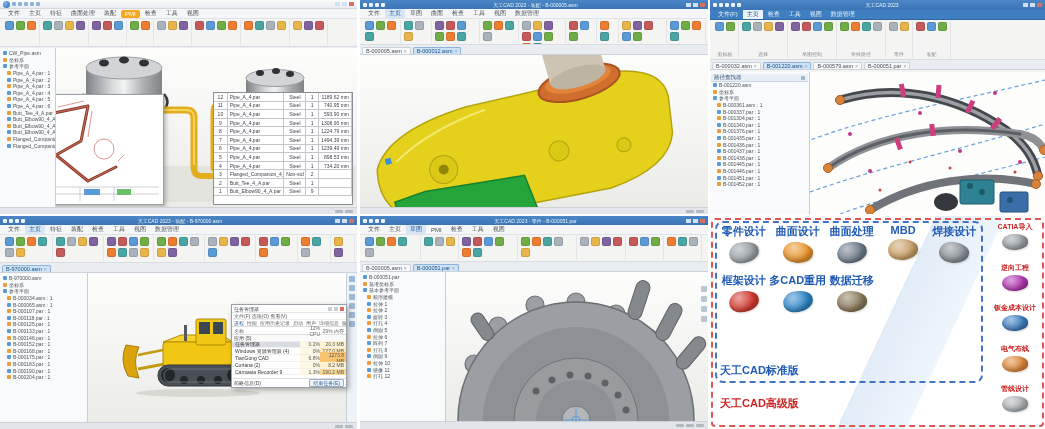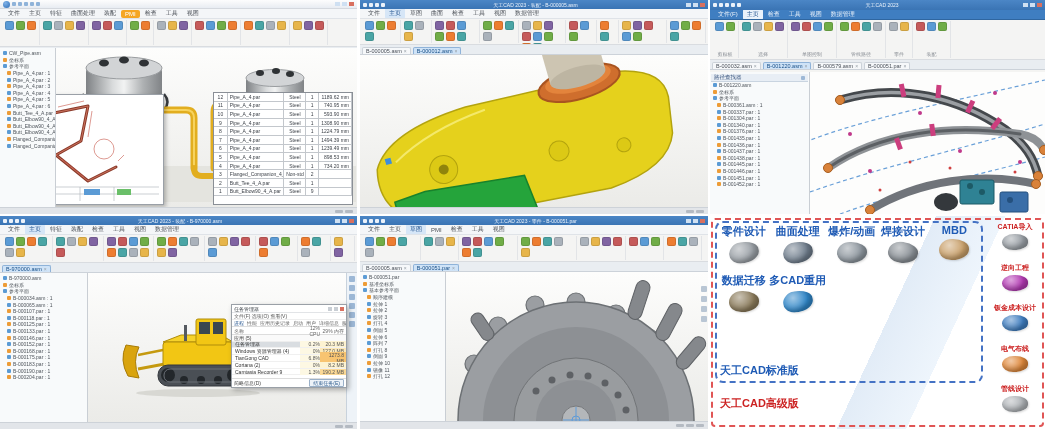--- a/index.html
+++ b/index.html
@@ -1299,42 +1299,46 @@
 
 <div class="panel" id="p-br">
   <div class="redbox"></div>
   <div class="bluebox"></div>
   <div id="fgrid">
       <div class="fcell">
         <div class="flabel">零件设计</div>
         <div class="fblob" style="background: radial-gradient(circle at 35% 30%, rgba(255, 255, 255, 0.55), rgba(255, 255, 255, 0) 60%), rgb(154, 160, 166); transform: rotate(-8deg);"></div>
       </div>
       <div class="fcell">
+        <div class="flabel">曲面设计</div>
+        <div class="fblob" style="background: radial-gradient(circle at 35% 30%, rgba(255, 255, 255, 0.55), rgba(255, 255, 255, 0) 60%), rgb(232, 150, 46); transform: rotate(8deg);"></div>
+      </div>
+      <div class="fcell">
         <div class="flabel">曲面处理</div>
         <div class="fblob" style="background: radial-gradient(circle at 35% 30%, rgba(255, 255, 255, 0.55), rgba(255, 255, 255, 0) 60%), rgb(111, 125, 140); transform: rotate(-8deg);"></div>
       </div>
       <div class="fcell">
-        <div class="flabel">爆炸/动画</div>
-        <div class="fblob" style="background: radial-gradient(circle at 35% 30%, rgba(255, 255, 255, 0.55), rgba(255, 255, 255, 0) 60%), rgb(141, 150, 158); transform: rotate(0deg);"></div>
+        <div class="flabel">MBD</div>
+        <div class="fblob" style="background: radial-gradient(circle at 35% 30%, rgba(255, 255, 255, 0.55), rgba(255, 255, 255, 0) 60%), rgb(201, 160, 106); transform: rotate(0deg);"></div>
       </div>
       <div class="fcell">
         <div class="flabel">焊接设计</div>
         <div class="fblob" style="background: radial-gradient(circle at 35% 30%, rgba(255, 255, 255, 0.55), rgba(255, 255, 255, 0) 60%), rgb(138, 144, 150); transform: rotate(8deg);"></div>
       </div>
       <div class="fcell">
-        <div class="flabel">MBD</div>
-        <div class="fblob" style="background: radial-gradient(circle at 35% 30%, rgba(255, 255, 255, 0.55), rgba(255, 255, 255, 0) 60%), rgb(201, 160, 106); transform: rotate(0deg);"></div>
+        <div class="flabel">框架设计</div>
+        <div class="fblob" style="background: radial-gradient(circle at 35% 30%, rgba(255, 255, 255, 0.55), rgba(255, 255, 255, 0) 60%), rgb(210, 59, 47); transform: rotate(-8deg);"></div>
+      </div>
+      <div class="fcell">
+        <div class="flabel">多CAD重用</div>
+        <div class="fblob" style="background: radial-gradient(circle at 35% 30%, rgba(255, 255, 255, 0.55), rgba(255, 255, 255, 0) 60%), rgb(47, 134, 200); transform: rotate(-8deg);"></div>
       </div>
       <div class="fcell">
         <div class="flabel">数据迁移</div>
         <div class="fblob" style="background: radial-gradient(circle at 35% 30%, rgba(255, 255, 255, 0.55), rgba(255, 255, 255, 0) 60%), rgb(138, 122, 90); transform: rotate(0deg);"></div>
-      </div>
-      <div class="fcell">
-        <div class="flabel">多CAD重用</div>
-        <div class="fblob" style="background: radial-gradient(circle at 35% 30%, rgba(255, 255, 255, 0.55), rgba(255, 255, 255, 0) 60%), rgb(47, 134, 200); transform: rotate(-8deg);"></div>
       </div>
     </div>
   <div id="fcap-std">天工CAD标准版</div>
   <div id="fcap-adv">天工CAD高级版</div>
   <div id="fcol">
       <div class="acell">
         <div class="alabel">CATIA导入</div>
         <div class="ablob" style="background: radial-gradient(circle at 35% 30%, rgba(255, 255, 255, 0.55), rgba(255, 255, 255, 0) 60%), rgb(154, 160, 166);"></div>
       </div>
       <div class="acell">

